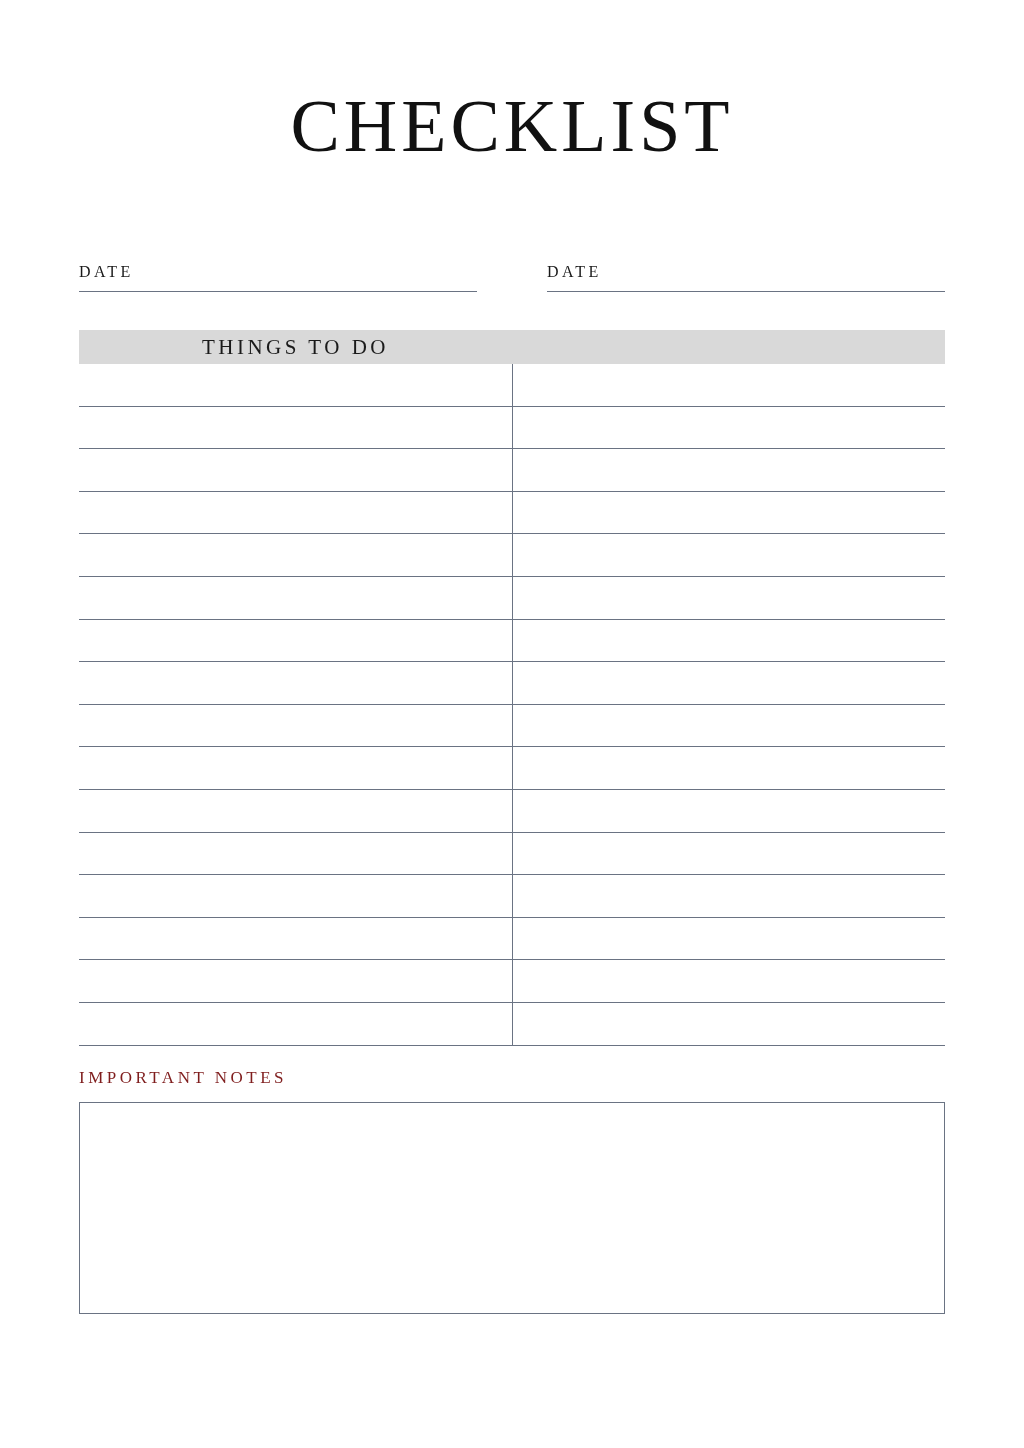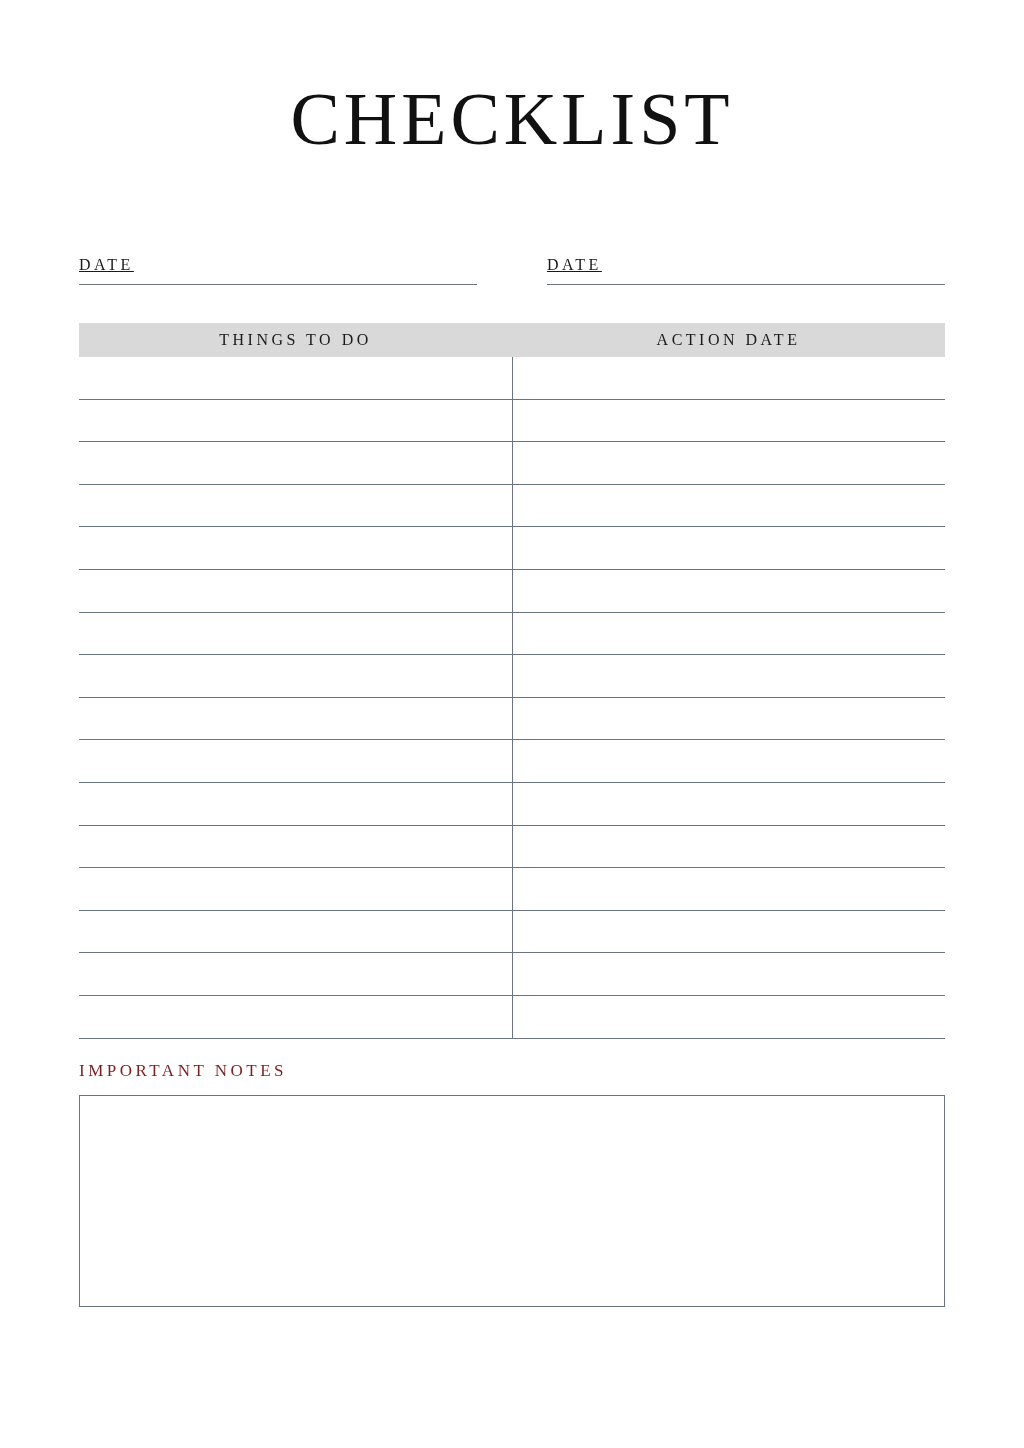--- a/index.html
+++ b/index.html
@@ -24,33 +24,32 @@
   }
 
   
   .title {
     text-align: center;
     font-family: "Liberation Serif", serif;
     font-size: 74px;
     letter-spacing: 4px;
     font-weight: 400;
     color: #111111;
-    margin: 4px;
+    margin: 11px;
     padding-top: 78px;
     line-height: 1;
   }
 
   
   .meta-row {
     display: flex;
     margin: 0 auto;
     width: 866px;
     margin-top: 100px;
     justify-content: space-between;
-    text-decoration: underline;
   }
   .meta-field {
     width: 398px;
   }
   .meta-label {
     font-family: "Liberation Serif", serif;
     font-size: 16px;
     letter-spacing: 3.5px;
     color: #1a1a1a;
     padding-bottom: 9px;
@@ -68,21 +67,21 @@
     margin-top: 38px;
   }
   .table-head {
     display: flex;
     background: #d9d9d9;
     height: 34px;
     align-items: center;
   }
   .th {
     font-family: "Liberation Serif", serif;
-    font-size: 16px;
+    font-size: 21px;
     letter-spacing: 3.5px;
     text-align: center;
     color: #1a1a1a;
   }
   .th-todo { width: 433px; }
   .th-date { width: 433px; }
 
   .table-body {
     position: relative;
     margin-top: 0;
@@ -139,21 +138,20 @@
     </div>
     <div class="meta-field">
       <div class="meta-label">DATE</div>
       <div class="meta-line"></div>
     </div>
   </div>
 
   <div class="table">
     <div class="table-head">
       <div class="th th-todo">THINGS TO DO</div>
-      <div class="th th-date">ACTION DATE</div>
     </div>
     <div class="table-body" id="table-body">
       <div class="divider-v"></div>
     <div class="row">
           <div class="cell left"></div>
           <div class="cell right"></div>
         </div>
         <div class="row">
           <div class="cell left"></div>
           <div class="cell right"></div>

